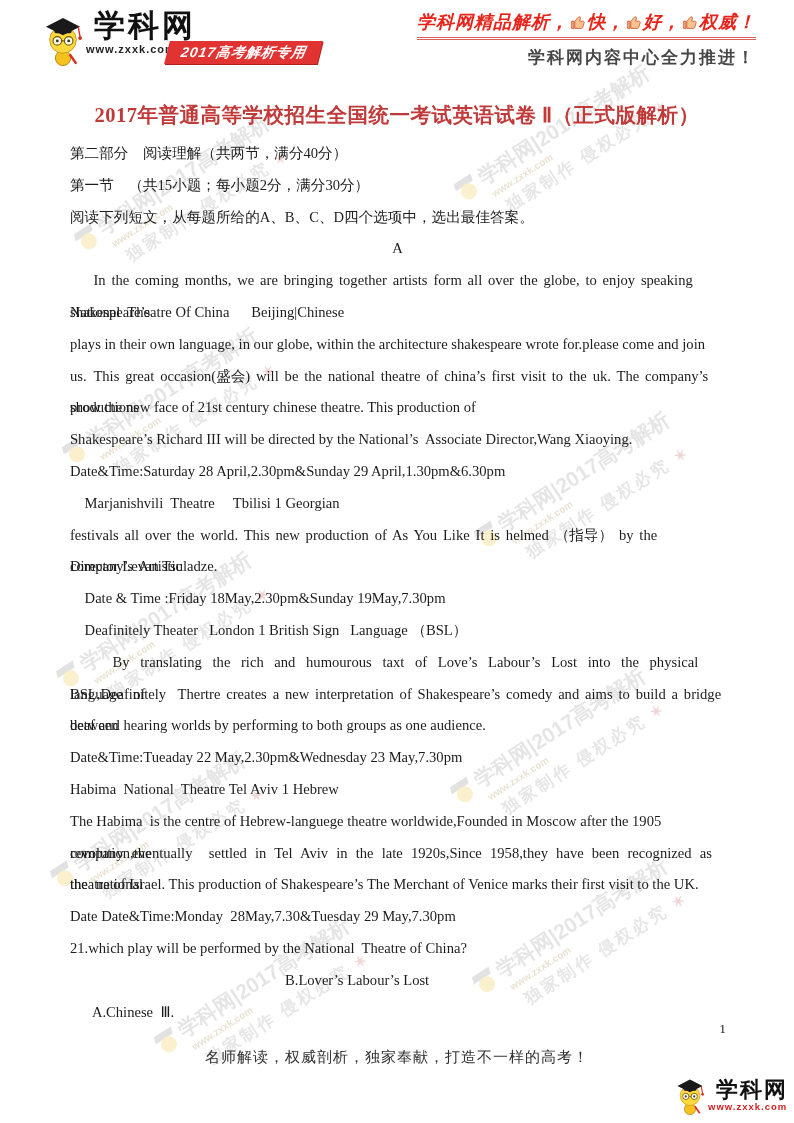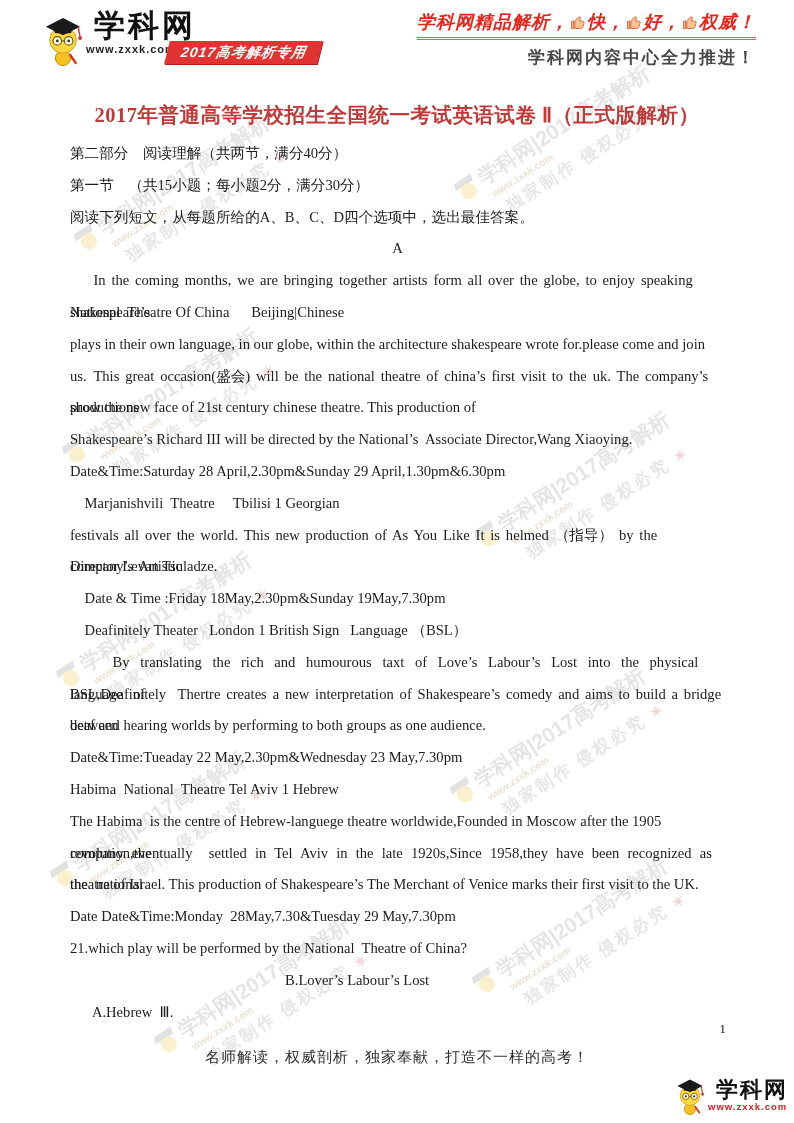--- a/index.html
+++ b/index.html
@@ -208,21 +208,21 @@
     <div class="line w1">BSL,Deafinitely  Thertre creates a new interpretation of Shakespeare’s comedy and aims to build a bridge between</div>
     <div class="line">deaf and hearing worlds by performing to both groups as one audience.</div>
     <div class="line">Date&amp;Time:Tueaday 22 May,2.30pm&amp;Wednesday 23 May,7.30pm</div>
     <div class="line">Habima  National  Theatre Tel Aviv 1 Hebrew</div>
     <div class="line">The Habima  is the centre of Hebrew-languege theatre worldwide,Founded in Moscow after the 1905 revolution,the</div>
     <div class="line w2">company eventually  settled in Tel Aviv in the late 1920s,Since 1958,they have been recognized as the national</div>
     <div class="line">theatre of Israel. This production of Shakespeare’s The Merchant of Venice marks their first visit to the UK.</div>
     <div class="line">Date Date&amp;Time:Monday  28May,7.30&amp;Tuesday 29 May,7.30pm</div>
     <div class="line">21.which play will be performed by the National  Theatre of China?</div>
     <div class="line options">
-      <span class="opt-a">A.Hebrew  Ⅲ.</span>
+      <span class="opt-a">A.Chinese  Ⅲ.</span>
       <span class="opt-b">B.Lover’s Labour’s Lost</span>
     </div>
   </div>
 
   <div class="footer-slogan">名师解读，权威剖析，独家奉献，打造不一样的高考！</div>
   <div class="page-number">1</div>
 
   <div class="footer-logo">
     <svg width="28" height="44" viewBox="0 0 40 60">
       <ellipse cx="20" cy="50" rx="8" ry="8" fill="#f5c11e" stroke="#b8860b" stroke-width="1"></ellipse>

